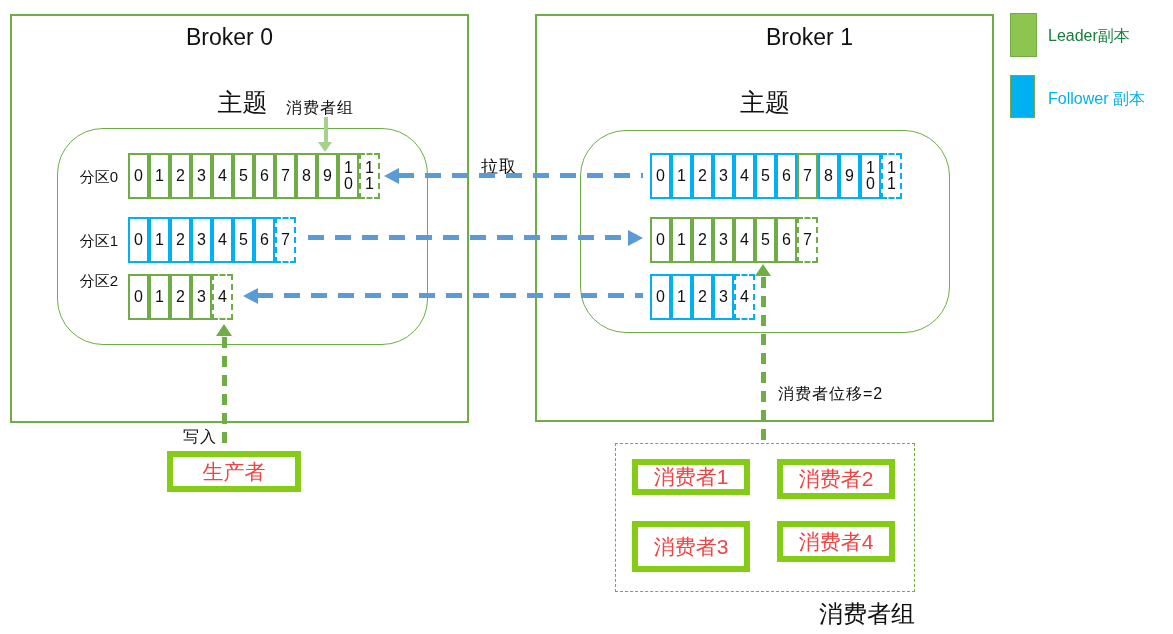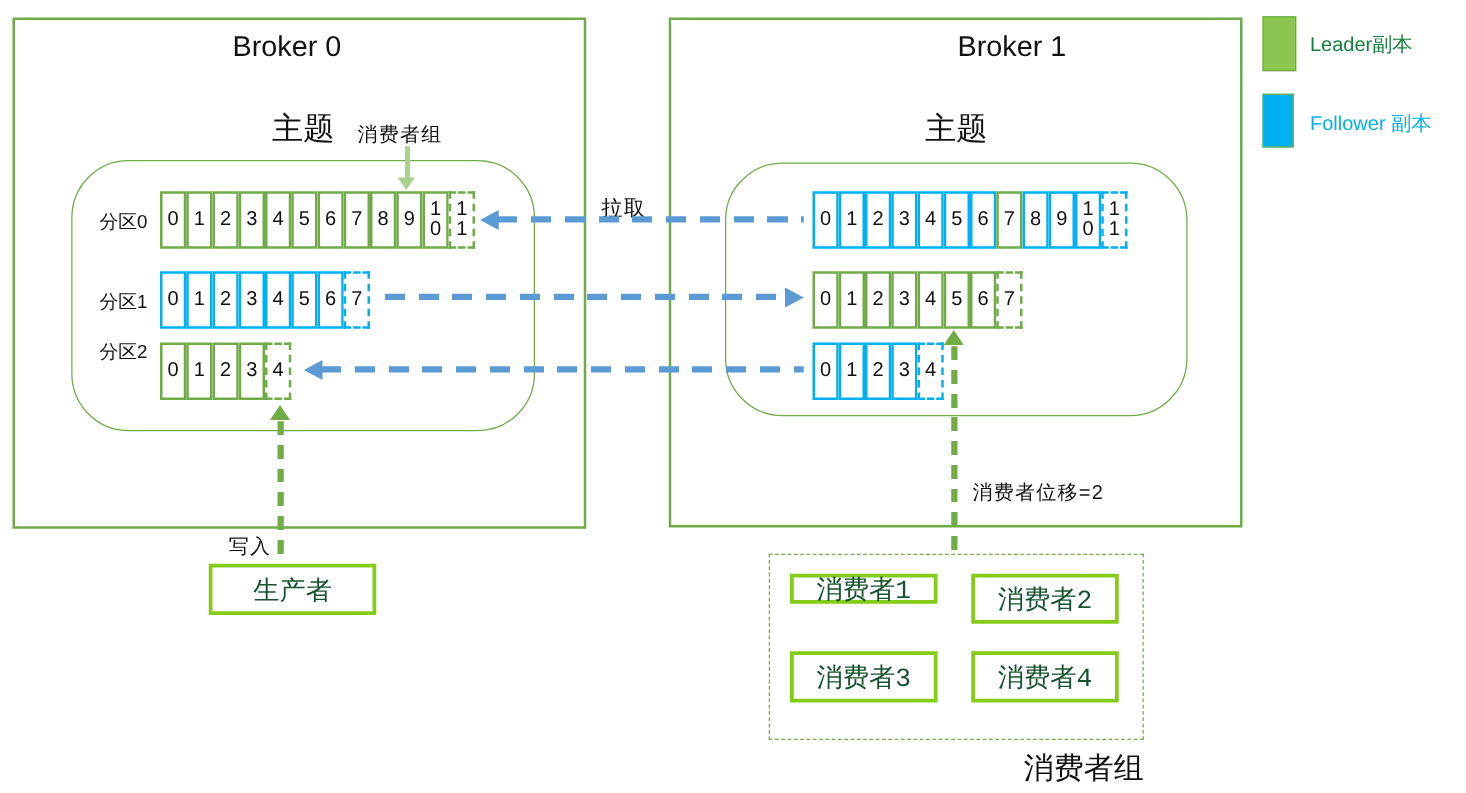--- a/index.html
+++ b/index.html
@@ -36,22 +36,22 @@
   .vline-green{position:absolute;width:5px;
     background:repeating-linear-gradient(180deg,#70AD47 0 11px,transparent 11px 19px);}
   .head-up{position:absolute;width:0;height:0;
     border-left:8px solid transparent;border-right:8px solid transparent;border-bottom:12px solid #70AD47;}
   
   .vline-lightgreen{position:absolute;width:4px;background:#A9D18E;}
   .head-down{position:absolute;width:0;height:0;
     border-left:7px solid transparent;border-right:7px solid transparent;border-top:10px solid #A9D18E;}
   .small-label{position:absolute;font-size:16px;color:#111;letter-spacing:1px;}
   
-  .node-box{position:absolute;border:3px solid #84cc16;background:#fff;box-sizing:border-box;
-    display:flex;align-items:center;justify-content:center;font-size:21px;color:#14532d;font-family:Liberation Mono, monospace;}
+  .node-box{position:absolute;border:6px solid #84cc16;background:#fff;box-sizing:border-box;
+    display:flex;align-items:center;justify-content:center;font-size:21px;color:#ef4444;}
   .group-rect{position:absolute;border:1.5px dashed #6FAC47;box-sizing:border-box;background:#fff;}
   .group-label{position:absolute;text-align:right;font-size:24px;color:#111;}
   
   .swatch{position:absolute;box-sizing:border-box;border:1px solid #70AD47;}
   .legend-text{position:absolute;font-size:16px;}
 </style>
 </head>
 <body>
 
 <div class="canvas">
@@ -158,27 +158,27 @@
   <div class="head-up" style="left:216px;top:324px;"></div>
   <div class="node-box" style="left:167px;top:451px;width:134px;height:41px;">
     <span>生产者</span>
   </div>
 
   <div class="small-label" style="left:778px;top:384px;font-size:16px;">消费者位移=2</div>
   <div class="vline-green" style="left:761px;top:277px;height:166px;"></div>
   <div class="head-up" style="left:755px;top:264px;"></div>
 
   <div class="group-rect" style="left:615px;top:443px;width:300px;height:149px;"></div>
-  <div class="node-box" style="left:632px;top:459px;width:118px;height:24px;">
+  <div class="node-box" style="left:632px;top:459px;width:118px;height:36px;">
     <span>消费者1</span>
   </div>
   <div class="node-box" style="left:777px;top:459px;width:118px;height:40px;">
     <span>消费者2</span>
   </div>
-  <div class="node-box" style="left:632px;top:521px;width:118px;height:41px;">
+  <div class="node-box" style="left:632px;top:521px;width:118px;height:51px;">
     <span>消费者3</span>
   </div>
   <div class="node-box" style="left:777px;top:521px;width:118px;height:41px;">
     <span>消费者4</span>
   </div>
   <div class="group-label" style="left:615px;top:598px;width:300px;">消费者组</div>
 
   <div class="swatch" style="left:1010px;top:13px;width:27px;height:44px;background:#8CC550;"></div>
   <div class="legend-text" style="left:1048px;top:26px;color:#15803d;">Leader副本</div>
   <div class="swatch" style="left:1010px;top:75px;width:25px;height:43px;background:#00B0F0;"></div>

